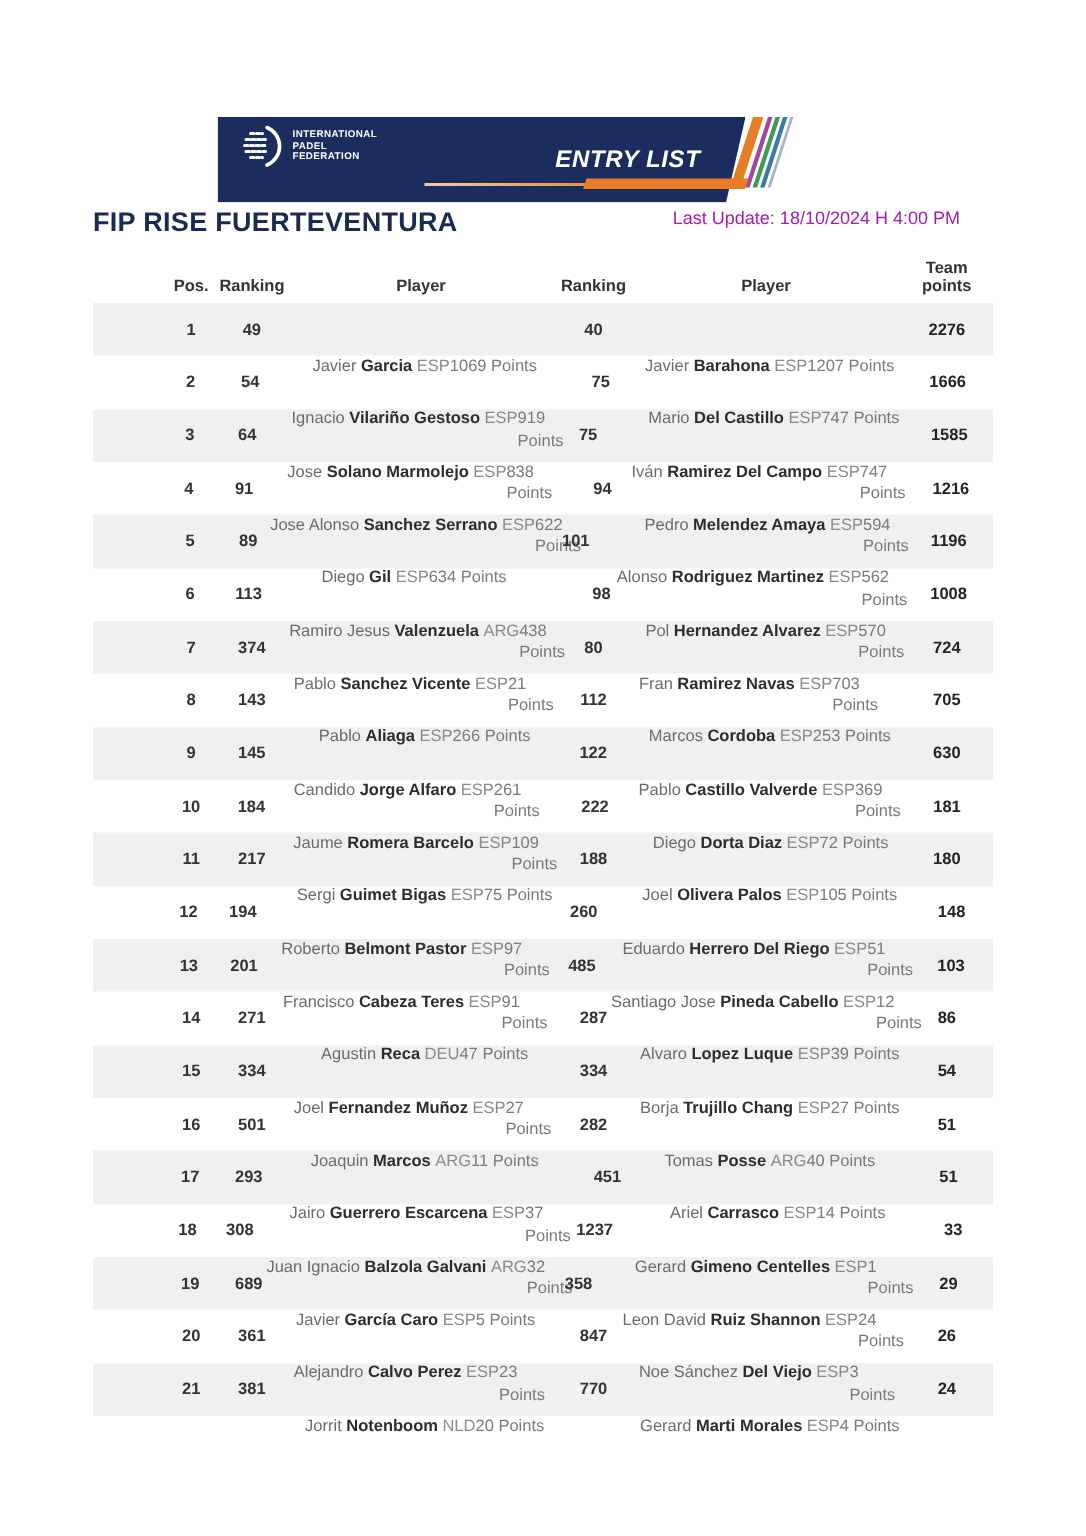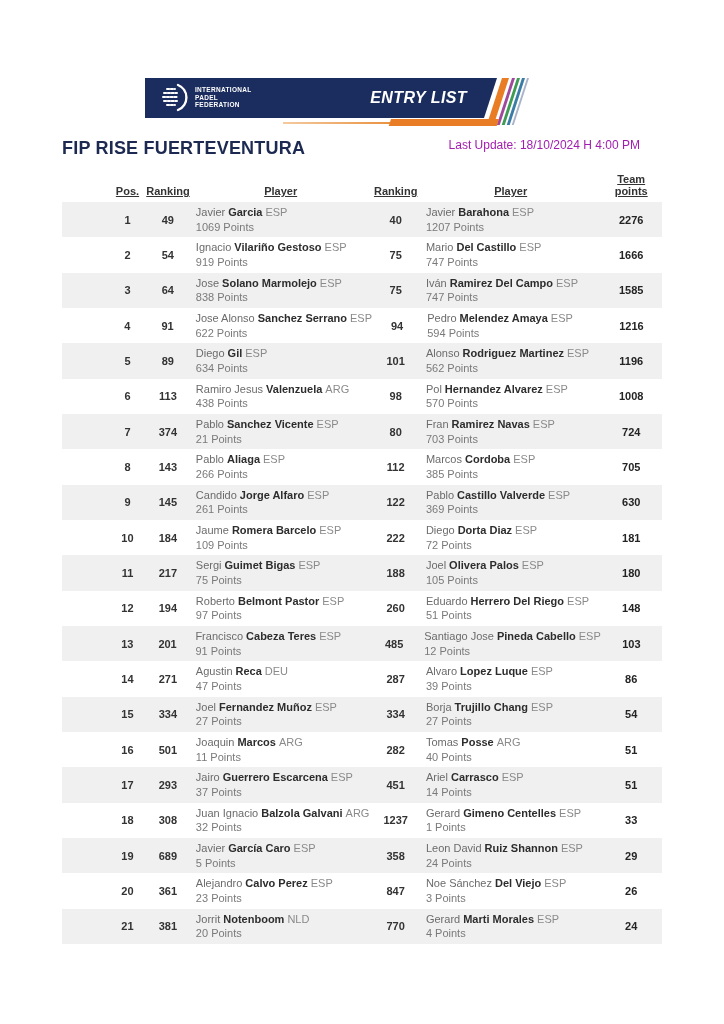--- a/index.html
+++ b/index.html
@@ -1,21 +1,21 @@
 <!DOCTYPE html>
 <html><head>
 <meta charset="utf-8">
 <style>
   * { margin:0; padding:0; box-sizing:border-box; }
   html,body { background:#ffffff; }
   body { font-family:"Liberation Sans", sans-serif; }
   .page { position:relative; width:724px; height:1024px; background:#ffffff; overflow:hidden; }
 
   
-  .banner { position:absolute; left:145px; top:78px; width:352px; height:40px;
+  .banner { position:absolute; left:145px; top:78px; width:352px; height:57px;
             background:#1b2d5e;
             clip-path:polygon(0 0, 100% 0, calc(100% - 13px) 100%, 0 100%); }
   .logo { position:absolute; left:13px; top:4px; display:flex; align-items:center; gap:6px; }
   .logo-text { color:#ffffff; font-size:6.5px; font-weight:bold; line-height:1.15; letter-spacing:.3px; }
   .entry-label { position:absolute; right:30px; top:0; height:100%; display:flex; align-items:center;
                  color:#ffffff; font-style:italic; font-weight:bold; font-size:16px; letter-spacing:.4px; }
   .stripe { position:absolute; top:78px; height:47px; transform:skewX(-18deg); transform-origin:0 0; }
   .stripe.s-orange { left:502px; width:7px; }
   .stripe.s-magenta { left:512px; width:3px; }
   .stripe.s-green { left:517px; width:3px; }
@@ -27,30 +27,30 @@
                    background:#e87d25; transform:skewX(-18deg); transform-origin:0 0; }
 
   
   .event-title { position:absolute; left:62px; top:138px; font-size:18px; font-weight:bold;
                  color:#1c2951; letter-spacing:.2px; }
   .last-update { position:absolute; right:84px; top:138px; font-size:12px; color:#a21caf; }
 
   
   .entry-table { position:absolute; left:62px; top:168px; width:600px; }
   .thead { display:flex; align-items:flex-end; height:34px; padding-bottom:5px; }
-  .th { font-size:11px; font-weight:bold; color:#333333; text-align:center; line-height:12px;text-decoration:underline; }
+  .th { font-size:11px; font-weight:bold; color:#333333; text-align:center; line-height:12px; }
   .th.team-h { white-space:pre-line; }
   .w-pos { width:38px;margin-left:48px; } .w-rank1 { width:50px; } .w-p1 { width:195px; }
   .w-rank2 { width:55px; } .w-p2 { width:195px; } .w-team { width:67px; }
 
   .row { display:flex; height:35.33px; }
   .row:nth-child(odd) { background:#f0f0f0; }
   .cell { display:flex; align-items:center; justify-content:center; font-size:11px; }
   .cell.num { font-weight:bold; color:#333333; }
-  .cell.player { flex-direction:column; align-items:flex-start; justify-content:center; padding-left:5px; }
+  .cell.player { align-items:flex-start; justify-content:center; padding-left:5px;margin-top:35px; }
   .pline { line-height:14.5px; color:#6b6b6b; white-space:nowrap; }
   .pline .given { margin-right:3px; }
   .pline .surname { font-weight:bold; color:#2d2d2d; margin-right:3px; }
   .pline .country { color:#8a8a8a; }
   .ppoints { line-height:14.5px; color:#7a7a7a; }
   .cell.team { font-weight:bold; color:#242424; }
 </style>
 </head>
 <body>
 
@@ -206,21 +206,21 @@
   <div class="row">
     <div class="cell num w-pos">8</div>
     <div class="cell num w-rank1">143</div>
     <div class="cell player w-p1">
       <div class="pline"><span class="given">Pablo</span><span class="surname">Aliaga</span><span class="country">ESP</span></div>
       <div class="ppoints">266 Points</div>
     </div>
     <div class="cell num w-rank2">112</div>
     <div class="cell player w-p2">
       <div class="pline"><span class="given">Marcos</span><span class="surname">Cordoba</span><span class="country">ESP</span></div>
-      <div class="ppoints">385 Points</div>
+      <div class="ppoints">253 Points</div>
     </div>
     <div class="cell team w-team">705</div>
   </div>
 
   <div class="row">
     <div class="cell num w-pos">9</div>
     <div class="cell num w-rank1">145</div>
     <div class="cell player w-p1">
       <div class="pline"><span class="given">Candido</span><span class="surname">Jorge Alfaro</span><span class="country">ESP</span></div>
       <div class="ppoints">261 Points</div>

